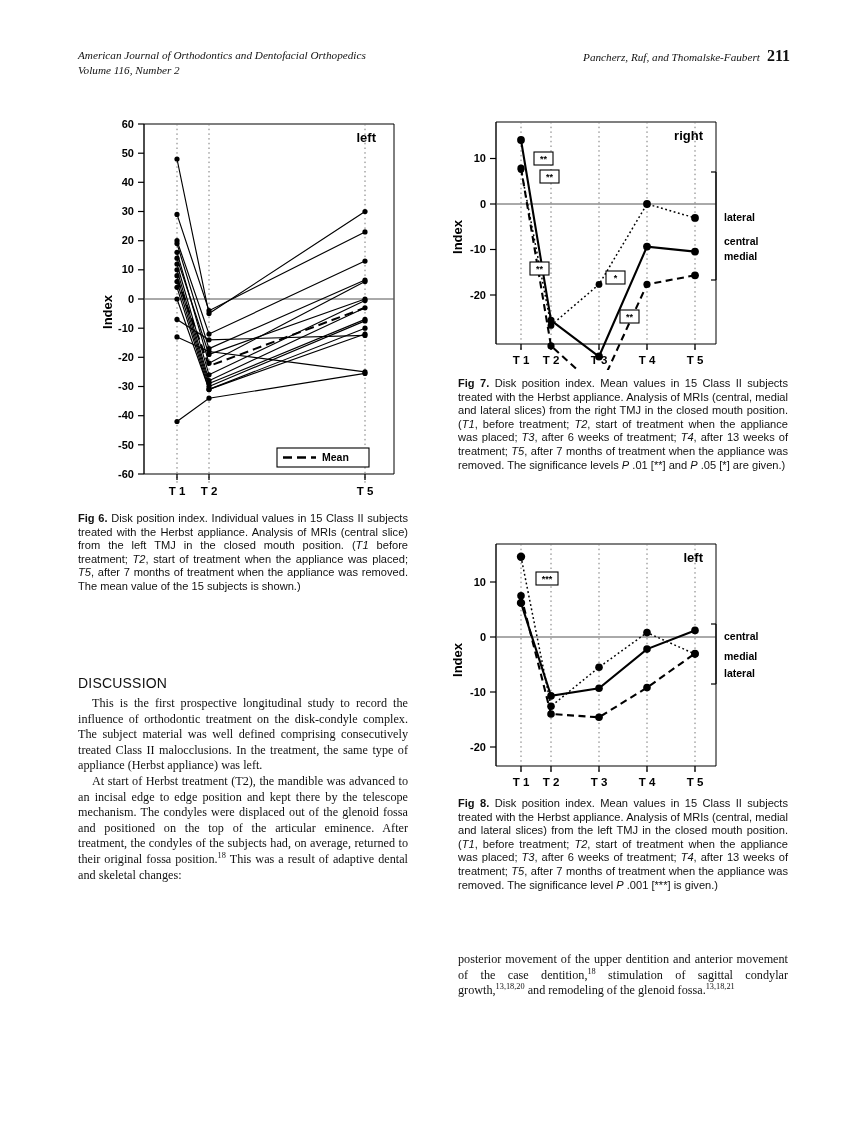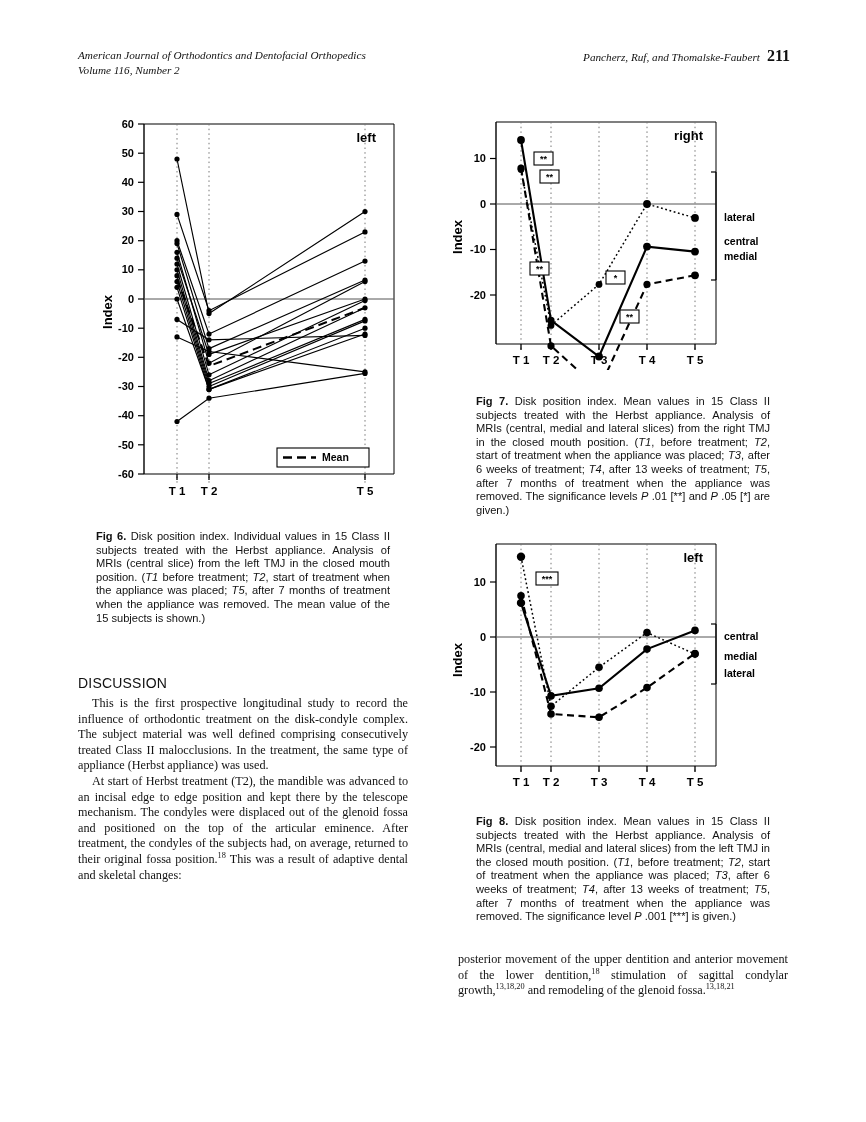--- a/index.html
+++ b/index.html
@@ -45,21 +45,21 @@
     font-family:"Liberation Sans", sans-serif;
     font-weight:normal; font-size:14px; letter-spacing:.2px;
     margin: 13px 0 5px 0;
   }
   sup { font-size: 8.3px; vertical-align: super; line-height:0;margin-top:36px; }
 
   .caption {
     font-family:"Liberation Sans", sans-serif;
     font-size: 11.1px; line-height: 13.6px;
     text-align: justify;
-    margin:18px;
+    margin:0;
   }
   .caption b { font-weight:bold; }
   .caption i { font-style:italic; }
 
   
   .figbox { position:absolute; }
   svg { display:block; }
   text { font-family:"Liberation Sans", sans-serif; font-weight:bold; fill:#000; }
   .tick-lbl { font-size:11px; }
   .xtick-lbl { font-size:11.5px; }
@@ -223,21 +223,21 @@
       </g>
     </svg>
   </div>
 
   <div class="col col-left" style="top:512px;">
     <p class="caption"><b>Fig 6.</b><span> Disk position index. Individual values in 15 Class II subjects treated with the Herbst appliance. Analysis of MRIs (central slice) from the left TMJ in the closed mouth position. (<i>T1</i> before treatment; <i>T2</i>, start of treatment when the appliance was placed; <i>T5</i>, after 7 months of treatment when the appliance was removed. The mean value of the 15 subjects is shown.)</span></p>
   </div>
 
   <div class="col col-left" style="top:662px;">
     <h2 class="sec-head">DISCUSSION</h2>
-    <p class="body-par" style="text-indent:14px;">This is the first prospective longitudinal study to record the influence of orthodontic treatment on the disk-condyle complex. The subject material was well defined comprising consecutively treated Class II malocclusions. In the treatment, the same type of appliance (Herbst appliance) was used.</p>
+    <p class="body-par" style="text-indent:14px;">This is the first prospective longitudinal study to record the influence of orthodontic treatment on the disk-condyle complex. The subject material was well defined comprising consecutively treated Class II malocclusions. In the treatment, the same type of appliance (Herbst appliance) was left.</p>
     <p class="body-par" style="text-indent:14px;"><span>At start of Herbst treatment (T2), the mandible was advanced to an incisal edge to edge position and kept there by the telescope mechanism. The condyles were displaced out of the glenoid fossa and positioned on the top of the articular eminence. After treatment, the condyles of the subjects had, on average, returned to their original fossa position.</span><sup>18</sup><span> This was a result of adaptive dental and skeletal changes:</span></p>
   </div>
 
   <div class="figbox" style="left:448px; top:112px;">
     <svg width="340" height="258" viewBox="0 0 340 258">
 
       <g>
         <line x1="48" y1="10" x2="268" y2="10" stroke="#000" stroke-width="1.1"></line>
         <line x1="48" y1="10" x2="48" y2="232" stroke="#000" stroke-width="1.4"></line>
         <line x1="268" y1="10" x2="268" y2="232" stroke="#000" stroke-width="1"></line>
@@ -427,16 +427,16 @@
         <text class="side-lbl" x="276" y="145">lateral</text>
       </g>
     </svg>
   </div>
 
   <div class="col col-right" style="top:797px;">
     <p class="caption"><b>Fig 8.</b><span> Disk position index. Mean values in 15 Class II subjects treated with the Herbst appliance. Analysis of MRIs (central, medial and lateral slices) from the left TMJ in the closed mouth position. (<i>T1</i>, before treatment; <i>T2</i>, start of treatment when the appliance was placed; <i>T3</i>, after 6 weeks of treatment; <i>T4</i>, after 13 weeks of treatment; <i>T5</i>, after 7 months of treatment when the appliance was removed. The significance level <i>P</i>  .001 [***] is given.)</span></p>
   </div>
 
   <div class="col col-right" style="top:952px;">
-    <p class="body-par"><span>posterior movement of the upper dentition and anterior movement of the lower dentition,</span><sup>18</sup><span> stimulation of sagittal condylar growth,</span><sup>13,18,20</sup><span> and remodeling of the glenoid fossa.</span><sup>13,18,21</sup></p>
+    <p class="body-par"><span>posterior movement of the upper dentition and anterior movement of the case dentition,</span><sup>18</sup><span> stimulation of sagittal condylar growth,</span><sup>13,18,20</sup><span> and remodeling of the glenoid fossa.</span><sup>13,18,21</sup></p>
   </div>
 
 </div>
 
 </body></html>

